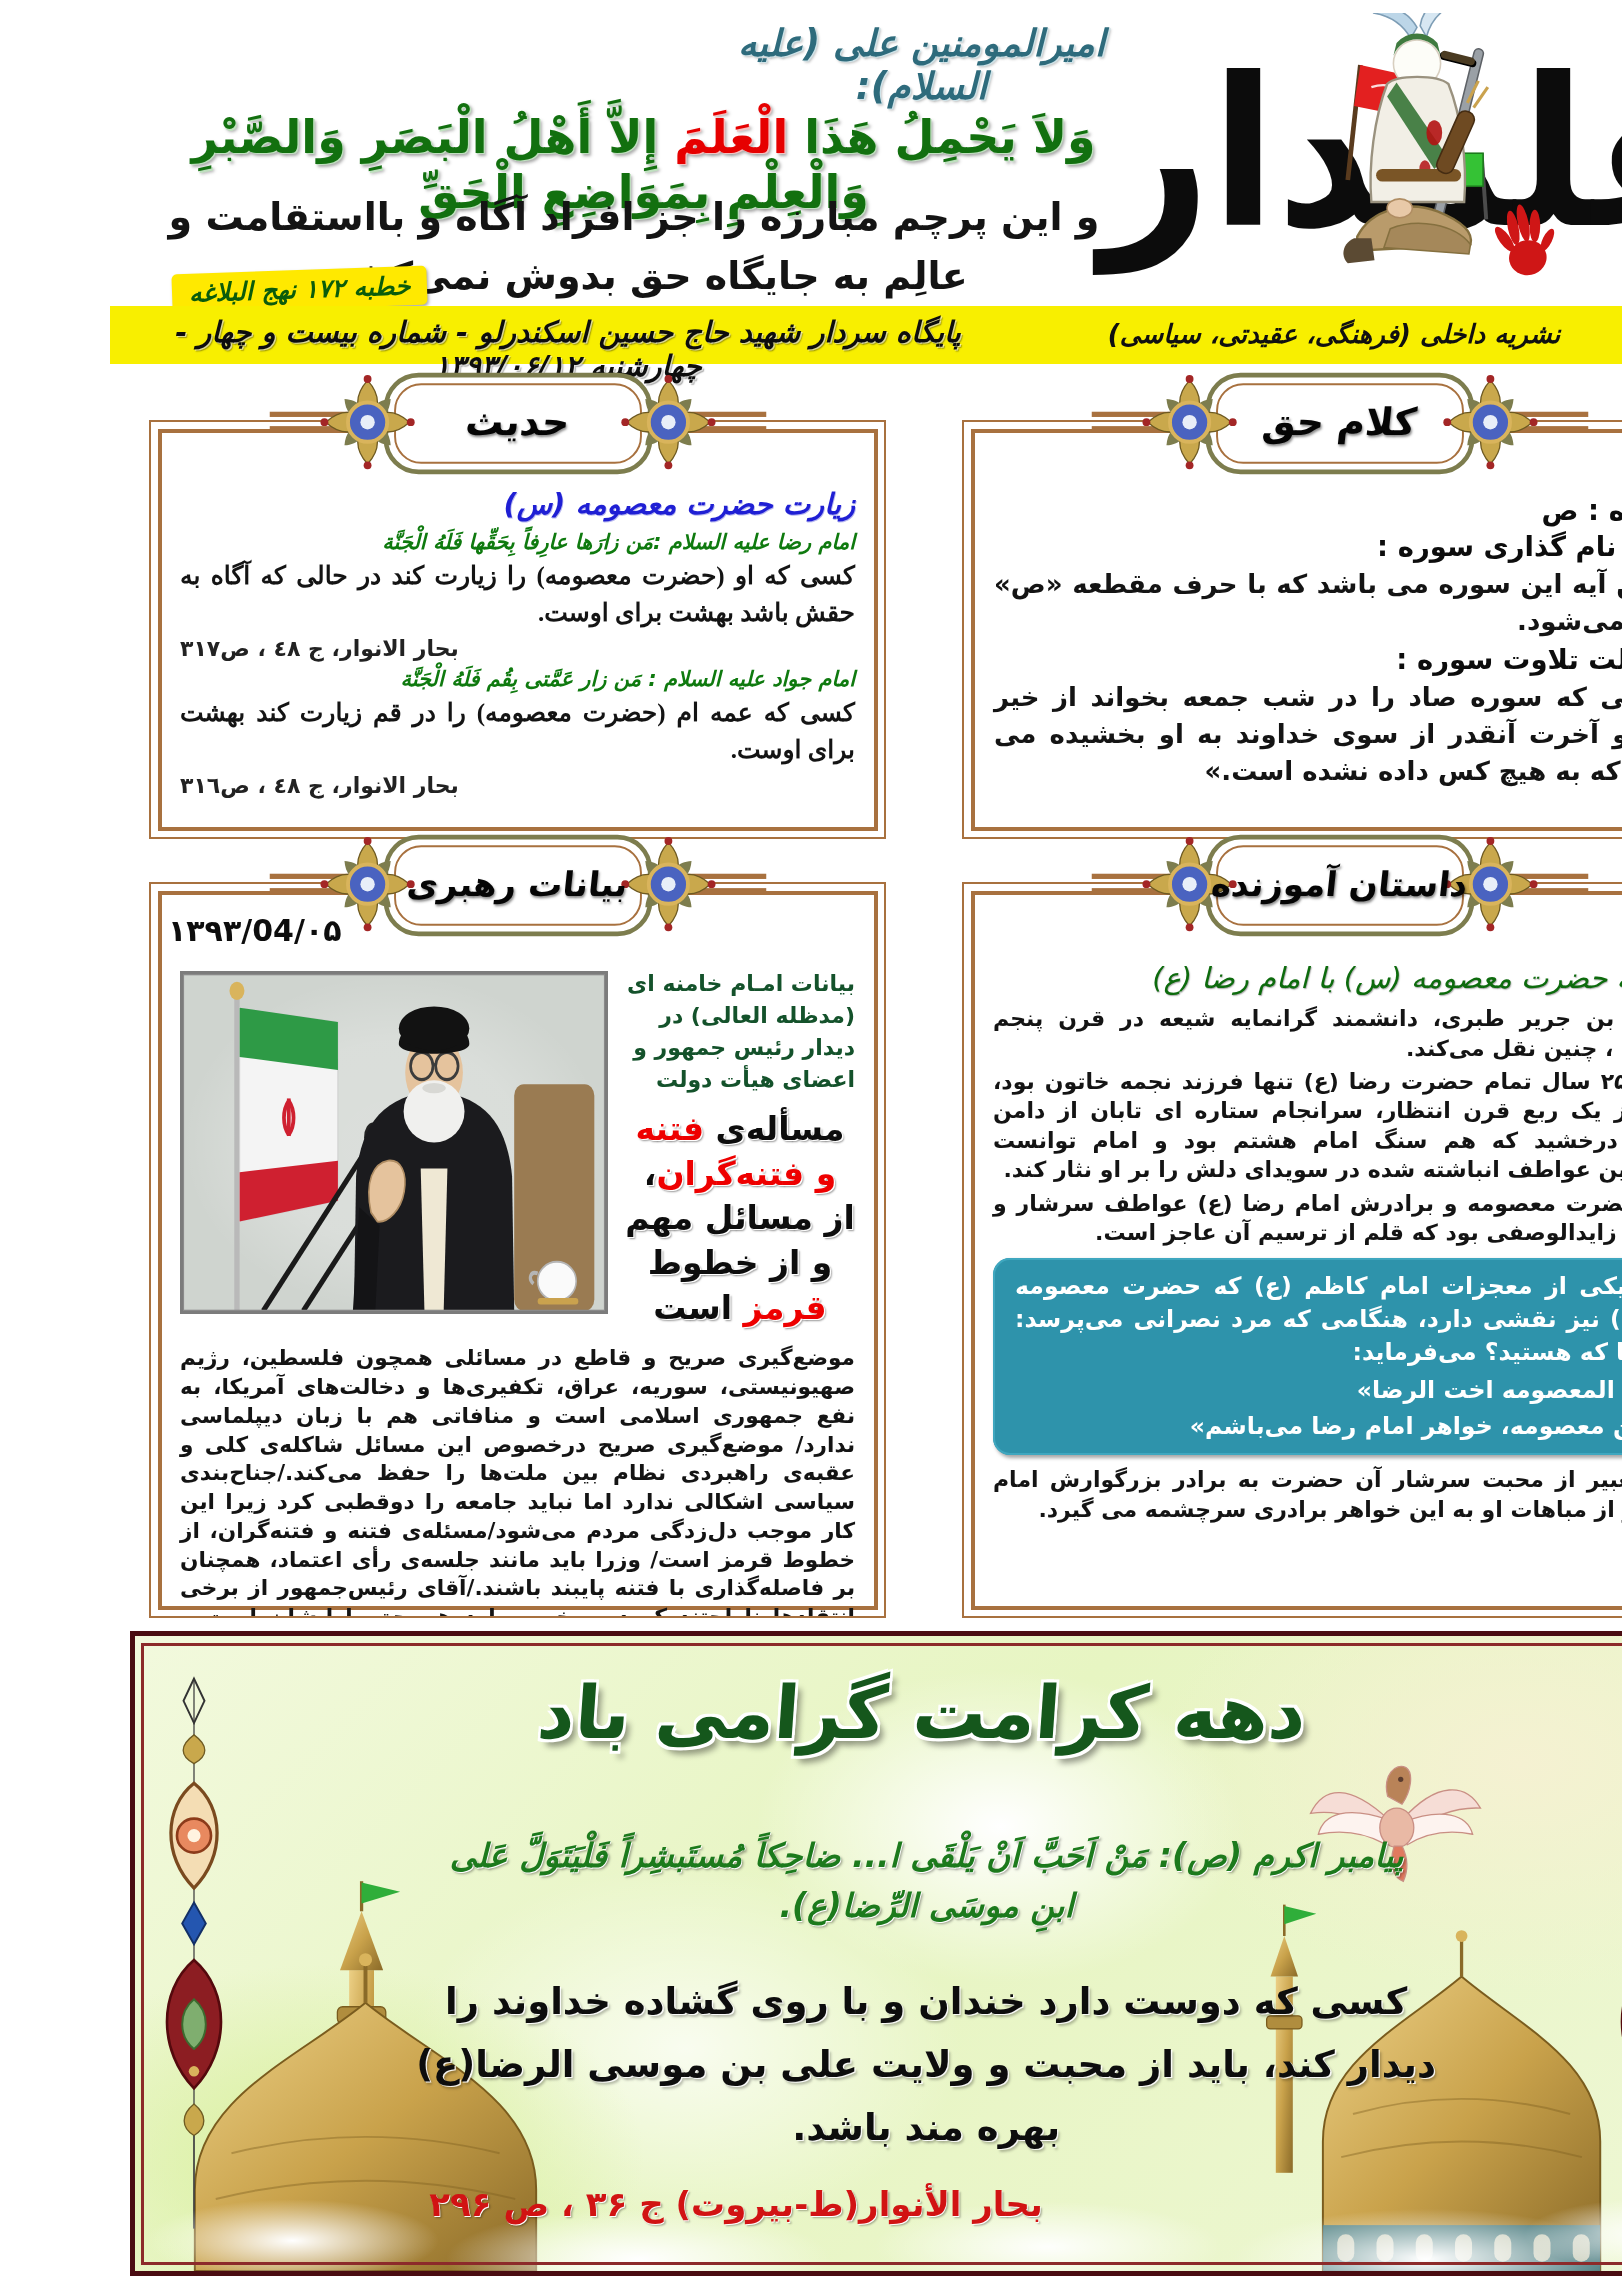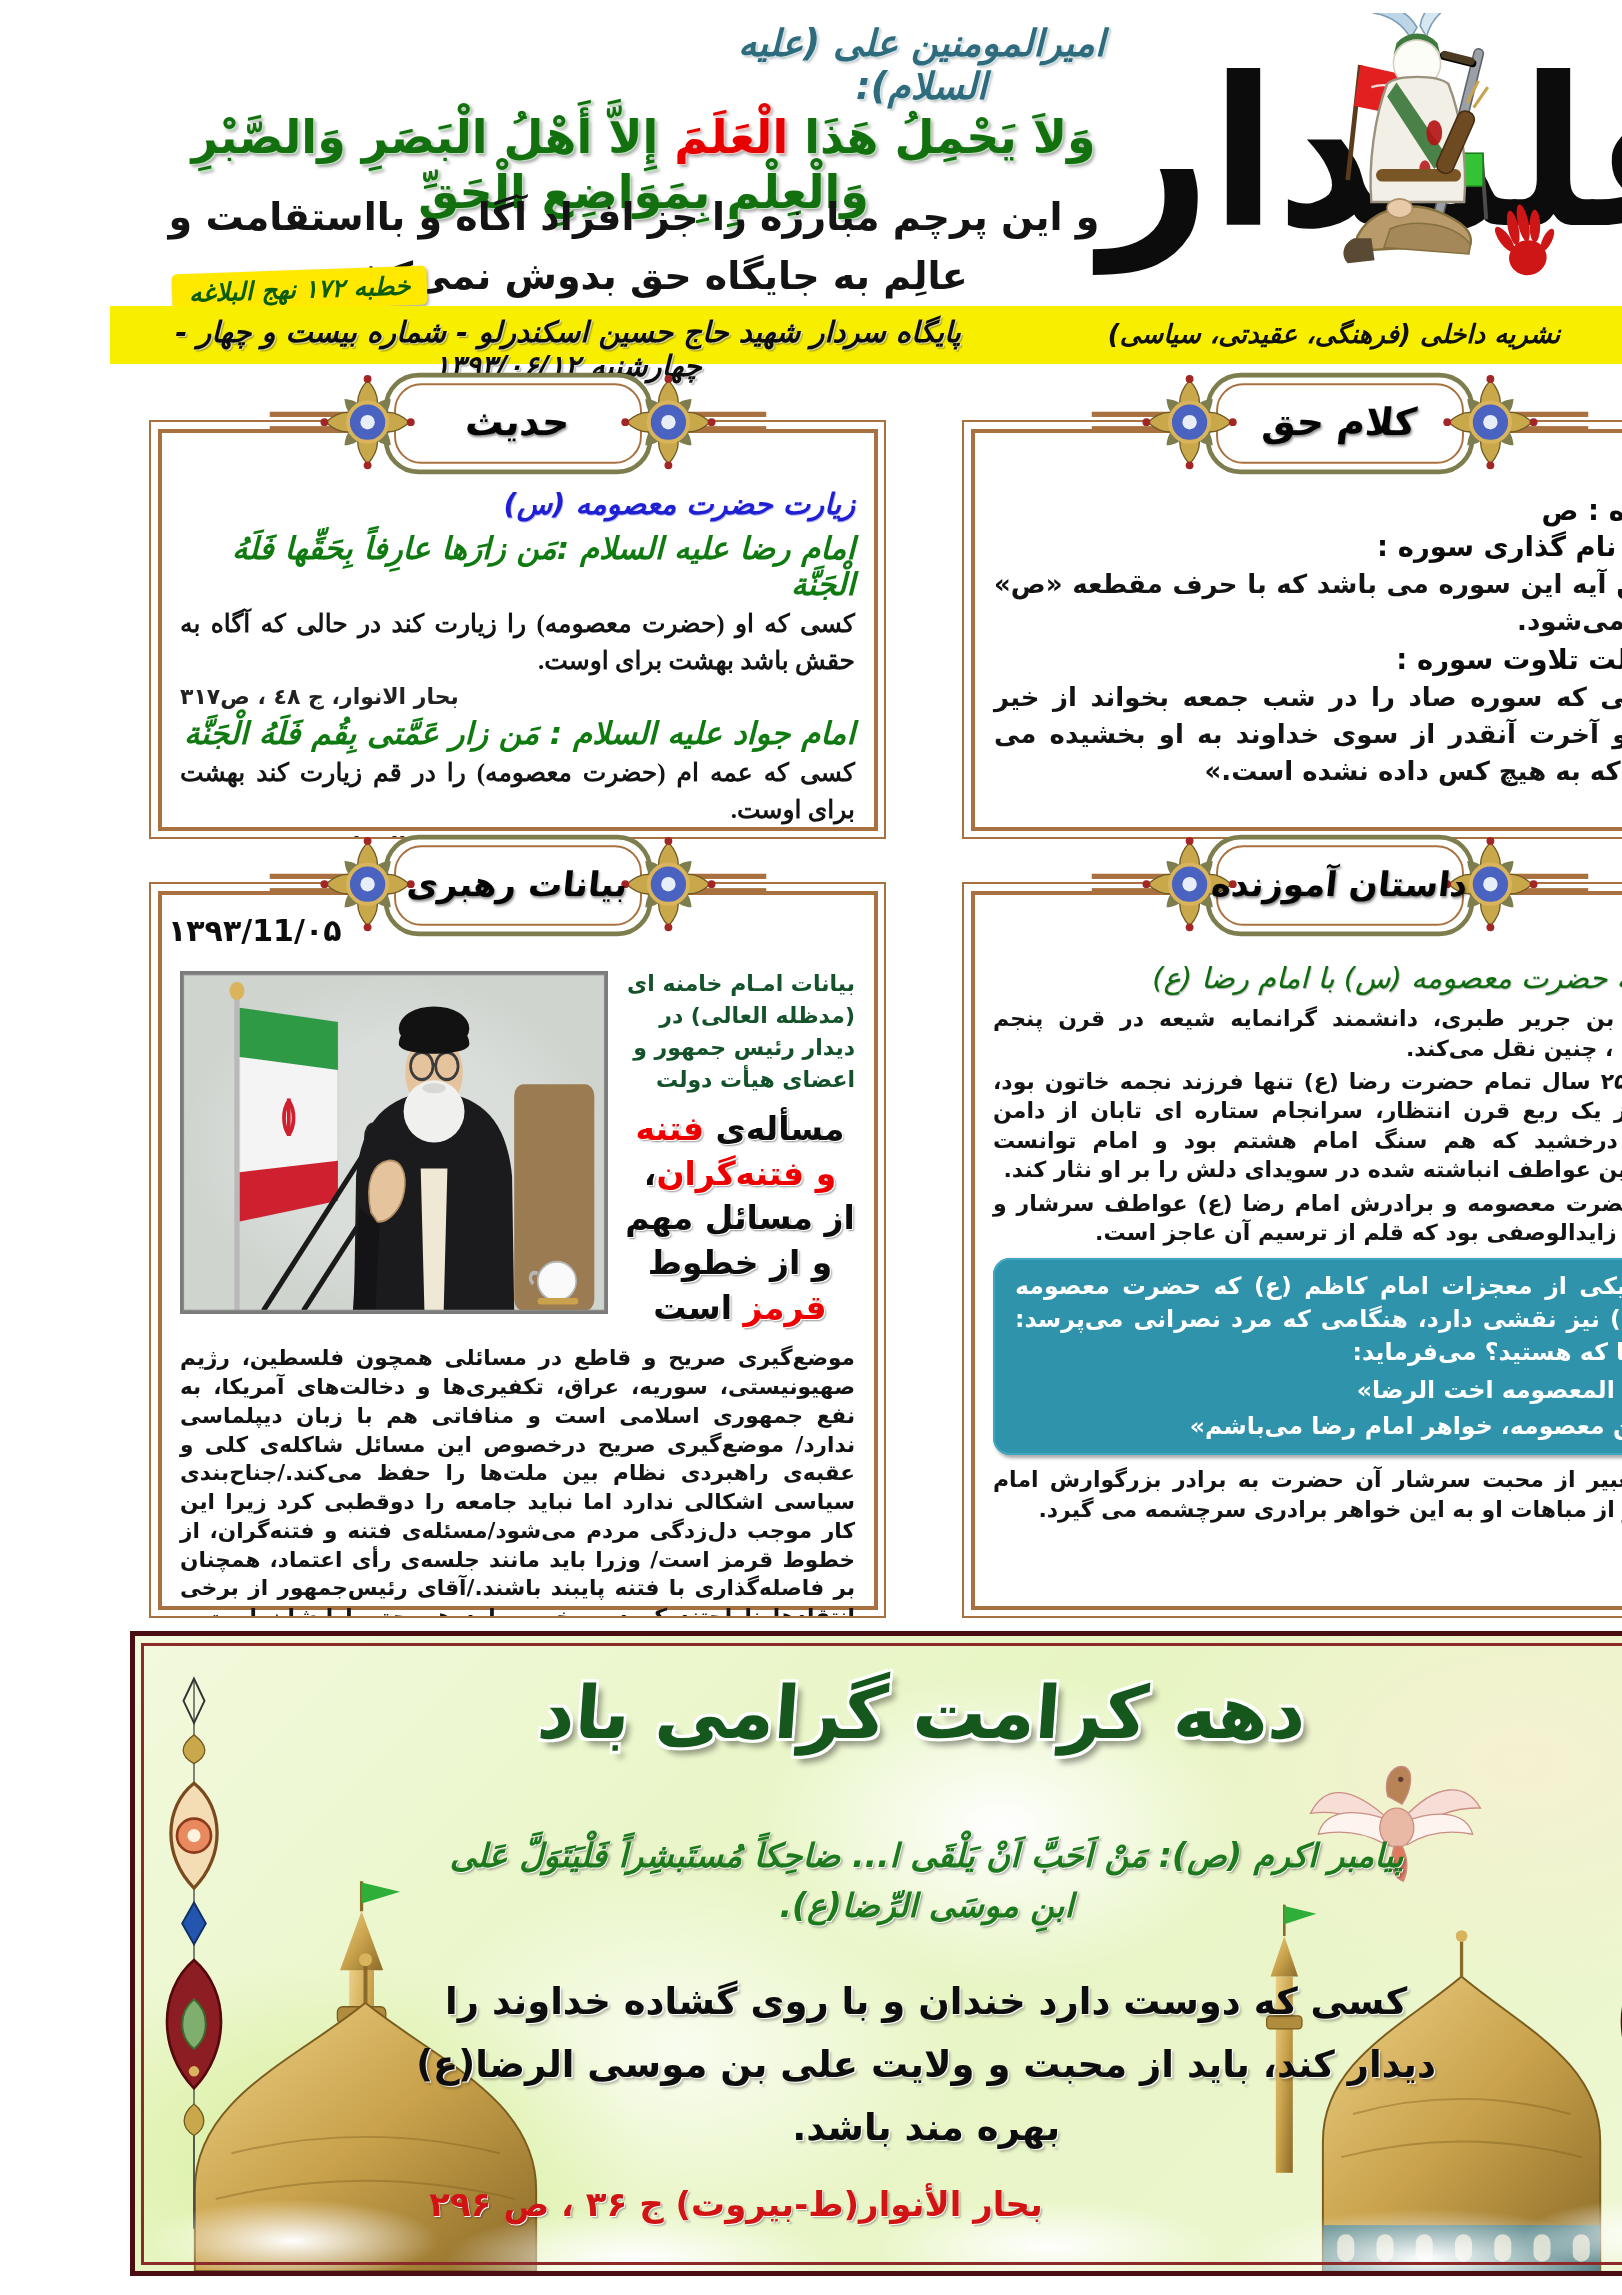--- a/index.html
+++ b/index.html
@@ -54,21 +54,21 @@
   
   .kalam-body{padding:68px 30px 13px;}
   .kalam-body .lead{font-size:27.5px;font-weight:800;color:#0d0d0d;margin:3.9px 0;}
   .kalam-body p{font-size:26px;font-weight:700;color:#141414;line-height:1.42;
     text-align:justify;margin:3.9px 0;}
 
   
   .hadith-body{padding:65px 29px 13px;}
   .hadith-sub{font-size:29px;font-weight:800;font-style:italic;color:#1f1fd4;
     text-shadow:0.7px 1.3px 0 #b9b9ef;margin-bottom:9.2px;text-align:right;}
-  .hadith-ar{font-size:31px;font-weight:800;font-style:italic;color:#0f7a0f;margin:6.5px 0 2.6px;}
+  .hadith-ar{font-size:21px;font-weight:800;font-style:italic;color:#0f7a0f;margin:6.5px 0 2.6px;}
   .hadith-fa{font-size:25px;font-weight:700;color:#141414;line-height:1.5;text-align:justify;margin:2.6px 0;font-family:Liberation Serif, serif;}
   .hadith-src{font-size:22px;font-weight:600;color:#222;text-align:left;margin:3.9px 0 6.5px;}
 
   
   .leader-body{padding:84px 29px 10.5px;}
   .leader-date{position:absolute;top:29px;left:17px;font-size:30px;font-weight:800;color:#0d0d0d;}
   .leader-photo{float:left;width:422px;height:337px;border:3.3px solid #7c7c7c;margin:2.6px 17px 11.8px 0;
     background:#cdd2cd;}
   .leader-photo svg{width:100%;height:100%;display:block;}
   .leader-heading{font-size:22px;font-weight:800;color:#14522b;text-align:right;line-height:1.45;margin:0 0 11.8px;}
@@ -312,21 +312,21 @@
 
   <section class="panel" id="panel-leader">
     <div class="inner-line"></div>
     <div class="ornament">
       <svg viewBox="0 0 760 160">
           <use href="#orn"></use>
         </svg>
       <span class="ornament-title" style="font-size:34px">بیانات رهبری</span>
     </div>
     <div class="panel-body leader-body">
-      <div class="leader-date">۱۳۹۳/11/۰۵</div>
+      <div class="leader-date">۱۳۹۳/04/۰۵</div>
       <div class="leader-photo">
         <svg viewBox="0 0 790 520" preserveAspectRatio="none">
           <rect width="790" height="520" fill="#cfd4cf"></rect>
           <rect width="790" height="520" fill="url(#halo)" opacity=".25"></rect>
           <rect x="620" y="170" width="150" height="350" rx="18" fill="#9a7b52"></rect>
 
           <rect x="96" y="34" width="10" height="486" fill="#b9b9b9"></rect>
           <circle cx="101" cy="26" r="14" fill="#d9b45c"></circle>
           <polygon points="106,52 290,74 290,350 106,382" fill="#f4f4f4" stroke="#d0d0d0" stroke-width="2"></polygon>
           <polygon points="106,52 290,74 290,148 106,128" fill="#2e9a46"></polygon>

